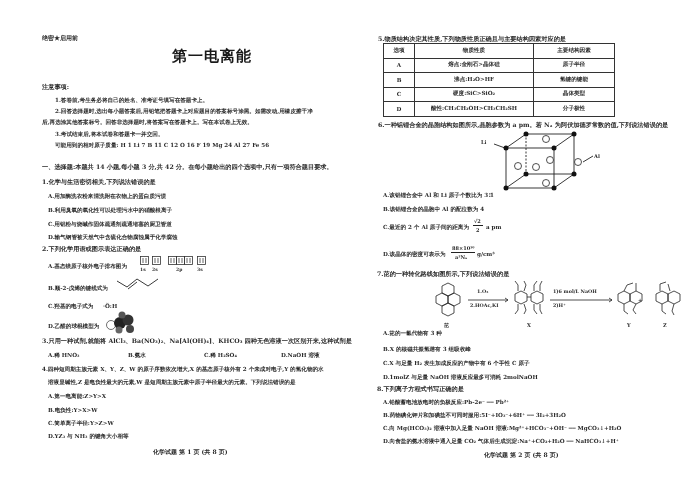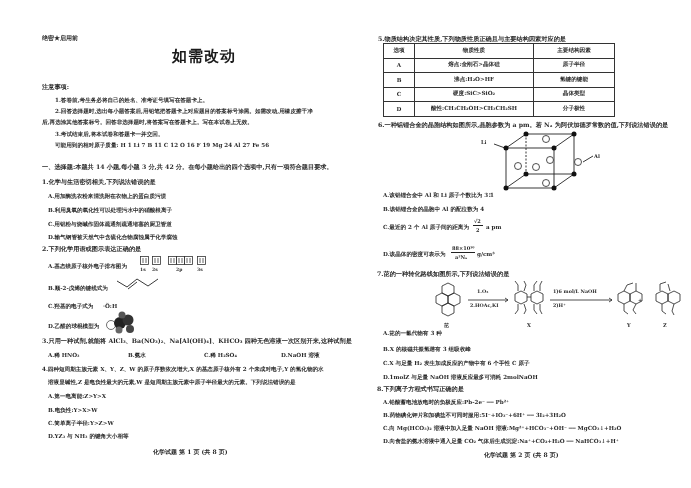--- a/index.html
+++ b/index.html
@@ -16,21 +16,21 @@
   
   table.q5{position:absolute;left:383px;top:43px;width:232px;border-collapse:collapse;font-size:5.6px;font-weight:bold;}
   table.q5 td, table.q5 th{border:1px solid #333;height:13.5px;text-align:center;padding:0;font-weight:bold;color:#2a2a2a;}
   svg{position:absolute;}
 </style>
 </head>
 <body>
 
 <div class="page" id="p1">
   <div class="t secret">绝密★启用前</div>
-  <div class="t title">如需改动</div>
+  <div class="t title">第一电离能</div>
 
   <div class="t" style="left:42px;top:83px;">注意事项:</div>
   <div class="t sm" style="left:55px;top:96px;">1.答卷前,考生务必将自己的姓名、准考证号填写在答题卡上。</div>
   <div class="t sm" style="left:55px;top:107px;">2.回答选择题时,选出每小题答案后,用铅笔把答题卡上对应题目的答案标号涂黑。如需改动,用橡皮擦干净</div>
   <div class="t sm" style="left:42px;top:118px;">后,再选涂其他答案标号。回答非选择题时,将答案写在答题卡上。写在本试卷上无效。</div>
   <div class="t sm" style="left:55px;top:130px;">3.考试结束后,将本试卷和答题卡一并交回。</div>
   <div class="t sm" style="left:55px;top:141px;">可能用到的相对原子质量: H 1   Li 7   B 11   C 12   O 16   F 19   Mg 24   Al 27   Fe 56</div>
 
   <div class="t" style="left:42px;top:163px;">一、选择题:本题共 14 小题,每小题 3 分,共 42 分。在每小题给出的四个选项中,只有一项符合题目要求。</div>
 

